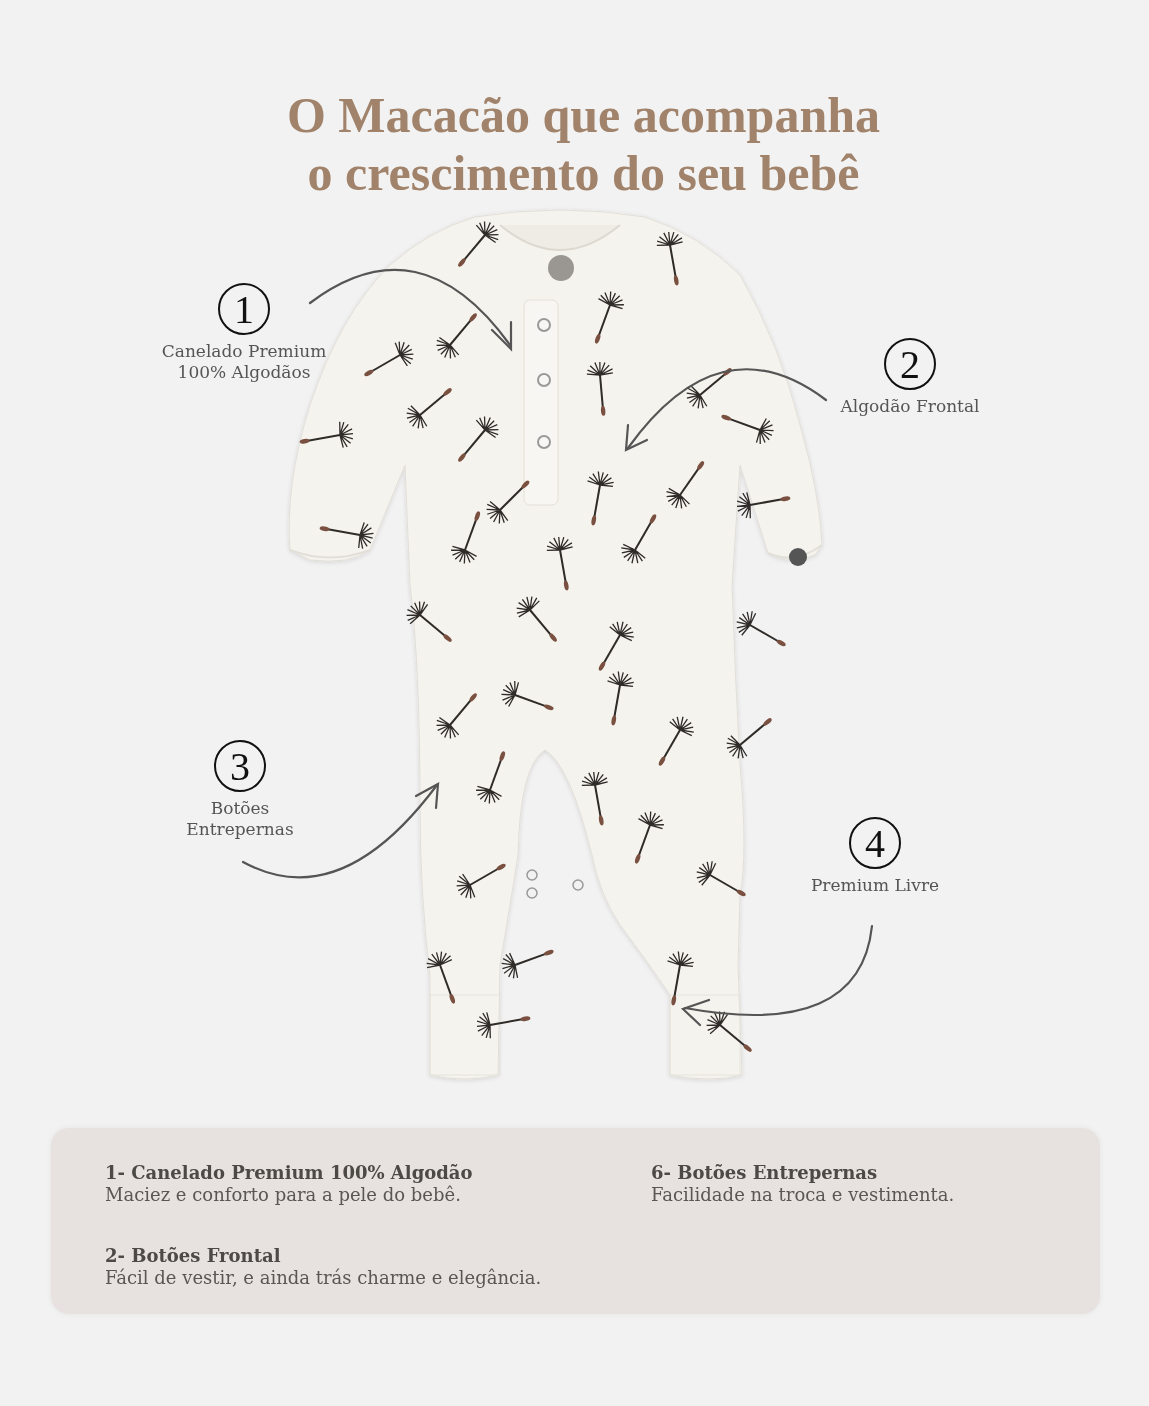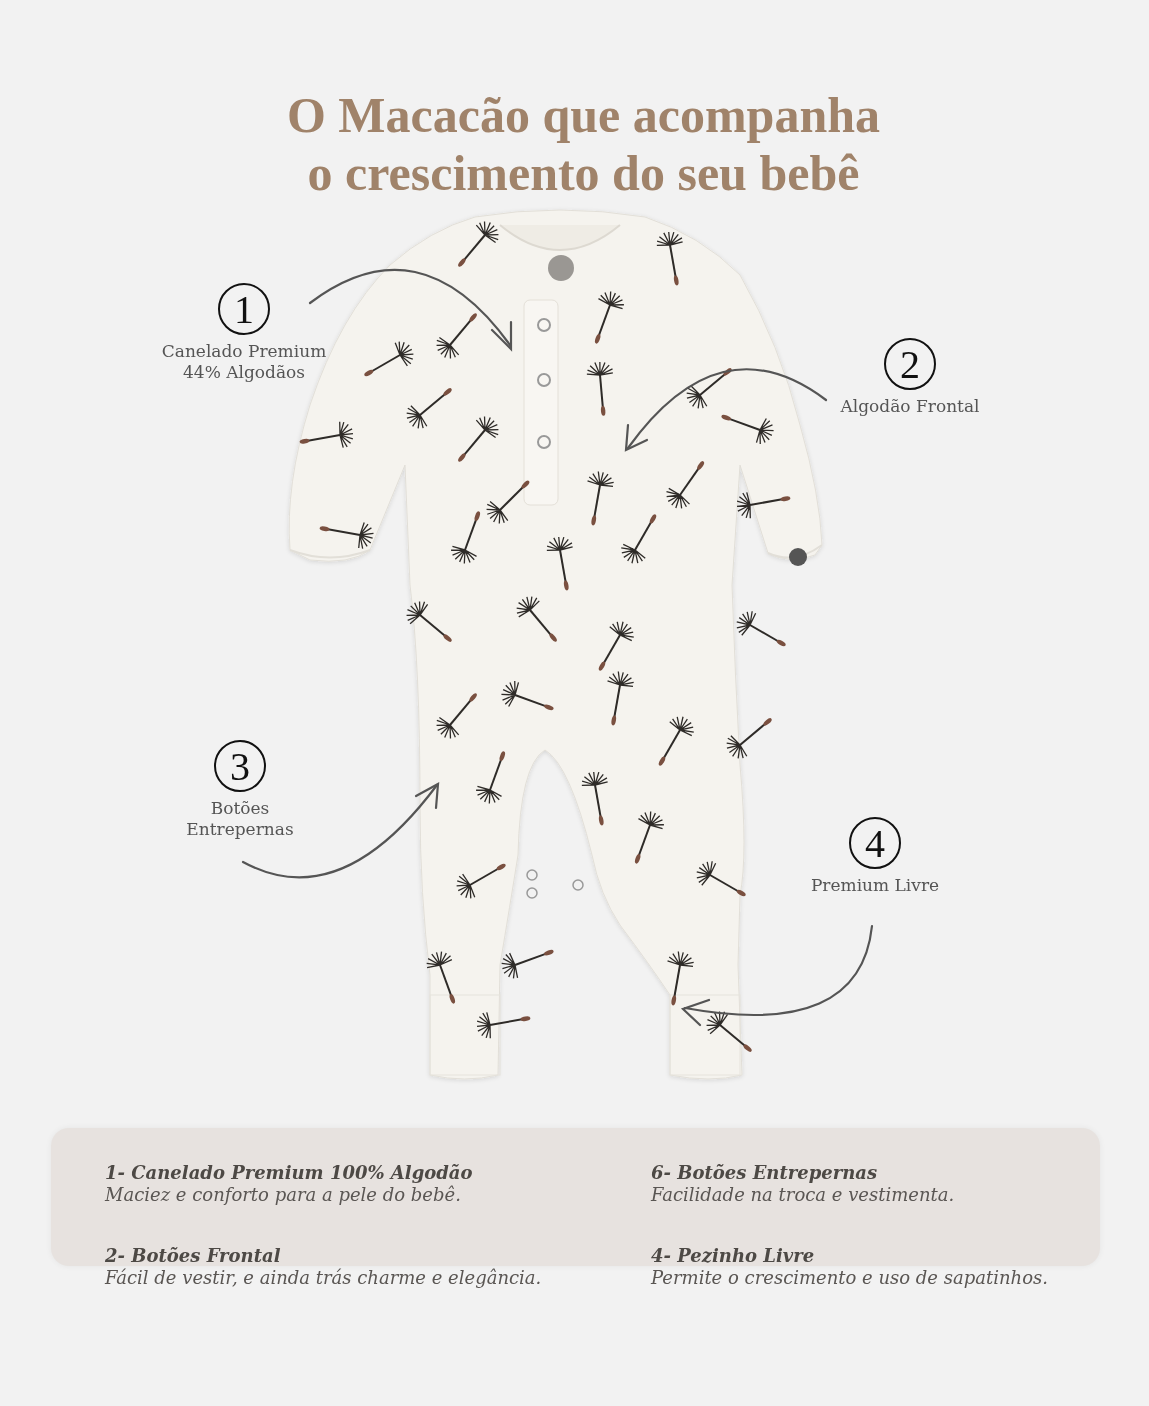--- a/index.html
+++ b/index.html
@@ -15,22 +15,22 @@
   .garment { position:absolute; left:270px; top:205px; width:580px; height:900px; }
   .callout { position:absolute; text-align:center; color:#555; font-family:"DejaVu Serif", serif; font-size:17px; line-height:21px; }
   .num {
     width:52px; height:52px; border:2px solid #111; border-radius:50%; margin:0 auto 6px auto;
     display:flex; align-items:center; justify-content:center; font-family:"Liberation Serif", serif;
     font-size:40px; color:#111; box-sizing:border-box; background:transparent;
   }
   .label span { display:block; }
   .arrows { position:absolute; left:0; top:0; width:1149px; height:1406px; pointer-events:none; }
   .panel {
-    position:absolute; left:51px; top:1128px; width:1049px; height:138px; background:#e7e2df;
-    border-radius:18px; box-shadow:0 0 6px rgba(0,0,0,0.06);font-style:italic;
+    position:absolute; left:51px; top:1128px; width:1049px; height:186px; background:#e7e2df;
+    border-radius:18px; box-shadow:0 0 6px rgba(0,0,0,0.06);
   }
   .feat { position:absolute; font-family:"DejaVu Serif", serif; font-size:18px; line-height:22px; color:#555; }
   .feat .h { font-weight:bold; color:#4d4945; display:block; }
   .feat .d { display:block; color:#5a5653; }
 </style>
 </head>
 <body>
 
 <h1 class="title">
   <span>O Macacão que acompanha</span>
@@ -129,21 +129,21 @@
 
     <path d="M872 926 Q860 1040 685 1008"></path>
     <path d="M709 1000 L683 1009 L700 1025"></path>
   </g>
 </svg>
 
 <div class="callout" style="left:148px; top:283px; width:192px;">
   <div class="num">1</div>
   <div class="label">
     <span>Canelado Premium</span>
-    <span>44% Algodãos</span>
+    <span>100% Algodãos</span>
   </div>
 </div>
 
 <div class="callout" style="left:830px; top:338px; width:160px;">
   <div class="num">2</div>
   <div class="label">
     <span>Algodão Frontal</span>
   </div>
 </div>
 
@@ -168,17 +168,13 @@
     <span class="d">Maciez e conforto para a pele do bebê.</span>
   </div>
   <div class="feat" style="left:54px; top:117px;">
     <span class="h">2- Botões Frontal</span>
     <span class="d">Fácil de vestir, e ainda trás charme e elegância.</span>
   </div>
   <div class="feat" style="left:600px; top:34px;">
     <span class="h">6- Botões Entrepernas</span>
     <span class="d">Facilidade na troca e vestimenta.</span>
   </div>
-  <div class="feat" style="left:600px; top:117px;">
-    <span class="h">4- Pezinho Livre</span>
-    <span class="d">Permite o crescimento e uso de sapatinhos.</span>
-  </div>
 </div>
 
 </body></html>

